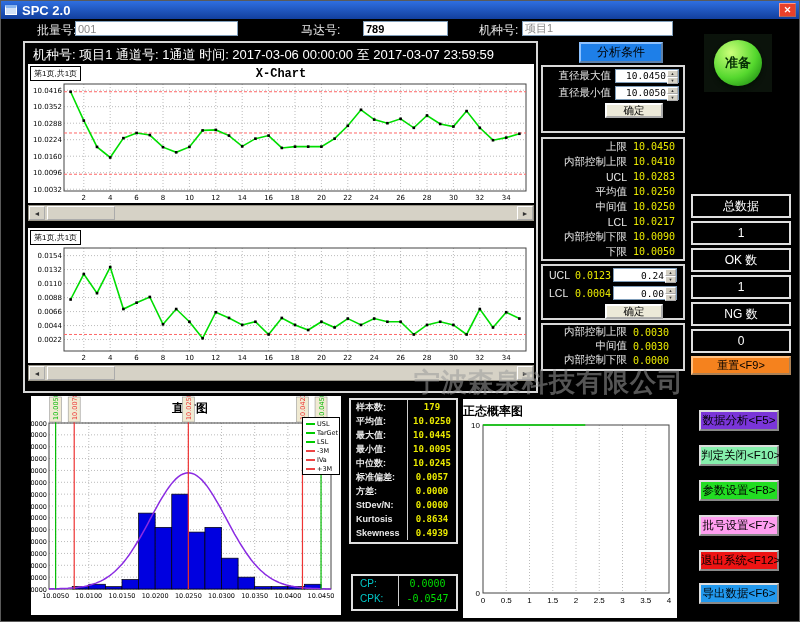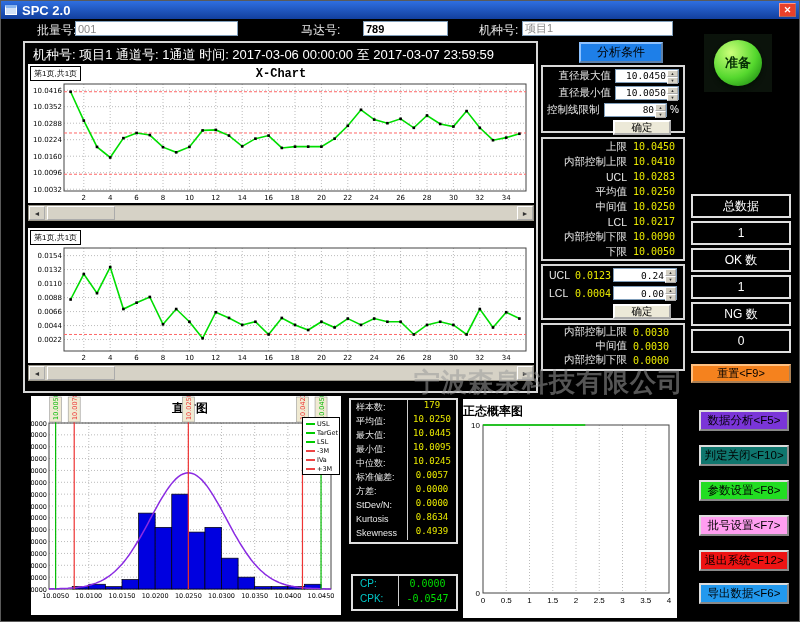--- a/index.html
+++ b/index.html
@@ -46,52 +46,52 @@
   .param-box{position:absolute;left:540px;width:144px;border:2px solid #d8d8d8;background:#000;}
   .prow{display:flex;align-items:center;height:17px;padding:0 4px;}
   .prow-label{font-size:10.5px;color:#e8e8e8;text-align:right;flex:1;padding-right:4px;white-space:nowrap;}
   .spin{display:flex;width:64px;height:14px;background:#fff;border:1px solid #7f9db9;}
   .spin input{flex:1;border:0;font-size:9.5px;text-align:right;width:46px;
     font-family:"DejaVu Sans Mono",monospace;color:#000;background:transparent;padding-right:1px;}
   .spin-btns{width:11px;display:flex;flex-direction:column;}
   .spin-btns span{flex:1;background:#d6d2c6;border:1px outset #fff;font-size:4px;
     line-height:5px;text-align:center;color:#333;}
   .pct{font-size:10px;color:#fff;margin-left:3px;}
-  .ok-btn{display:block;margin:2px 12px 2px auto;width:58px;height:15px;background:#ece9d8;
+  .ok-btn{display:block;margin:2px 20px 2px auto;width:58px;height:15px;background:#ece9d8;
     border:2px outset #fff;color:#000;font-size:10.5px;text-align:center;line-height:11px;}
   .stat-row{display:flex;height:15px;align-items:center;padding:0 6px;}
   .stat-label{flex:1;text-align:right;font-size:10.5px;color:#e8e8e8;padding-right:6px;white-space:nowrap;}
   .stat-value{width:44px;font-size:10px;color:#e8e800;font-family:"DejaVu Sans Mono",monospace;}
   .ucl-row{display:flex;align-items:center;height:18px;padding:0 6px;}
   .ucl-label{font-size:10.5px;color:#e8e8e8;width:26px;}
   .ucl-value{font-size:10px;color:#e8e800;font-family:"DejaVu Sans Mono",monospace;flex:1;}
   
   .lamp-box{position:absolute;left:703px;top:33px;width:68px;height:58px;background:#0b130b;
     display:flex;align-items:center;justify-content:center;}
   .lamp{width:48px;height:46px;border-radius:50%;
     background:radial-gradient(circle at 35% 28%, #ccff7a, #55d82e 55%, #1d8a12 90%);
     box-shadow:0 3px 4px #041004;display:flex;align-items:center;justify-content:center;}
   .lamp span{font-size:13px;font-weight:bold;color:#053005;}
   
   .counter-cell{position:absolute;left:690px;width:100px;height:24px;border:2px solid #e0e0e0;
     background:#000;color:#fff;font-size:12px;text-align:center;line-height:20px;}
   .reset-btn{position:absolute;left:690px;width:100px;height:19px;background:#f5821e;
     border:2px outset #ffc080;color:#000;font-size:11px;text-align:center;line-height:15px;}
   
-  .action-btn{position:absolute;left:698px;width:90px;height:21px;border:2px outset #ddd;
+  .action-btn{position:absolute;left:698px;width:80px;height:21px;border:2px outset #ddd;
     color:#000;font-size:11.5px;text-align:center;line-height:17px;cursor:pointer;white-space:nowrap;}
   
   .hist-panel{position:absolute;left:30px;top:395px;width:310px;height:219px;background:#fff;}
   .hist-legend{position:absolute;right:1px;top:21px;width:38px;background:#fff;
     border:1px solid #000;z-index:3;padding:1px 0 1px 3px;}
   .leg-row{display:flex;align-items:center;height:9px;}
   .leg-dash{width:9px;height:2px;margin-right:2px;}
   .leg-text{font-size:6.5px;color:#000;font-family:"DejaVu Sans",sans-serif;}
   .black-panel{position:absolute;border:2px solid #e0e0e0;background:#000;}
-  .vs-row{display:flex;height:14px;align-items:flex-start;}
+  .vs-row{display:flex;height:14px;align-items:center;font-weight:bold;}
   .vs-label{width:57px;font-size:9px;color:#e8e8e8;padding-left:5px;
     border-right:1px solid #cfcfcf;height:14px;line-height:14px;white-space:nowrap;}
   .vs-value{flex:1;text-align:center;font-size:9px;color:#e8e800;font-family:"DejaVu Sans Mono",monospace;}
   .cp-row{display:flex;height:15px;align-items:center;}
   .cp-label{width:46px;font-size:10px;color:#00c8c8;padding-left:7px;
     border-right:1px solid #cfcfcf;height:15px;line-height:15px;}
   .cp-value{flex:1;text-align:center;font-size:10px;color:#00dd00;font-family:"DejaVu Sans Mono",monospace;}
   .norm-panel{position:absolute;left:462px;top:398px;width:214px;height:219px;background:#fff;}
   .norm-title{position:absolute;width:100%;text-align:left;top:4px;font-size:12px;
     font-weight:bold;color:#000;}
@@ -333,31 +333,20 @@
   <div class="prow">
     <span class="prow-label">直径最小值</span>
     <span class="spin">
       <input value="10.0050" style="">
       <span class="spin-btns">
           <span>▲</span>
           <span>▼</span>
         </span>
     </span>
   </div>
-  <div class="prow">
-    <span class="prow-label">控制线限制</span>
-    <span class="spin">
-      <input value="80" style="">
-      <span class="spin-btns">
-          <span>▲</span>
-          <span>▼</span>
-        </span>
-    </span>
-    <span class="pct">%</span>
-  </div>
   <div class="ok-btn">确定</div>
 </div>
 
 <div class="param-box" style="top:136px;height:124px" id="limits-box">
     <div class="stat-row">
       <span class="stat-label">上限</span>
       <span class="stat-value">10.0450</span>
     </div>
     <div class="stat-row">
       <span class="stat-label">内部控制上限</span>
@@ -436,26 +425,26 @@
   </div>
 </div>
 
 <div id="counter-root">
     <div class="counter-cell" style="top: 193px;">总数据</div>
     <div class="counter-cell" style="top: 220px;">1</div>
     <div class="counter-cell" style="top: 247px;">OK 数</div>
     <div class="counter-cell" style="top: 274px;">1</div>
     <div class="counter-cell" style="top: 301px;">NG 数</div>
     <div class="counter-cell" style="top: 328px;">0</div>
-    <div class="reset-btn" style="top: 355px; margin-top: 8px;">重置&lt;F9&gt;</div>
+    <div class="reset-btn" style="top: 355px;">重置&lt;F9&gt;</div>
   </div>
 
 <div id="actions-root">
     <div class="action-btn" style="top: 409px; background: rgb(122, 53, 216);">数据分析&lt;F5&gt;</div>
-    <div class="action-btn" style="top: 444px; background: #0f766e;">判定关闭&lt;F10&gt;</div>
+    <div class="action-btn" style="top: 444px; background: #86efac;">判定关闭&lt;F10&gt;</div>
     <div class="action-btn" style="top: 479px; background: rgb(34, 221, 34);">参数设置&lt;F8&gt;</div>
     <div class="action-btn" style="top: 514px; background: rgb(255, 158, 240);">批号设置&lt;F7&gt;</div>
     <div class="action-btn" style="top: 549px; background: rgb(238, 19, 19);">退出系统&lt;F12&gt;</div>
     <div class="action-btn" style="top: 582px; background: rgb(34, 153, 238);">导出数据&lt;F6&gt;</div>
   </div>
 
 <div class="hist-panel">
   <svg id="svg-histogram" width="310" height="219">
       <line x1="24.6352941176551" y1="27" x2="24.6352941176551" y2="193" stroke="#bbb" stroke-dasharray="1,2"></line>
       <line x1="57.81176470588346" y1="27" x2="57.81176470588346" y2="193" stroke="#bbb" stroke-dasharray="1,2"></line>

